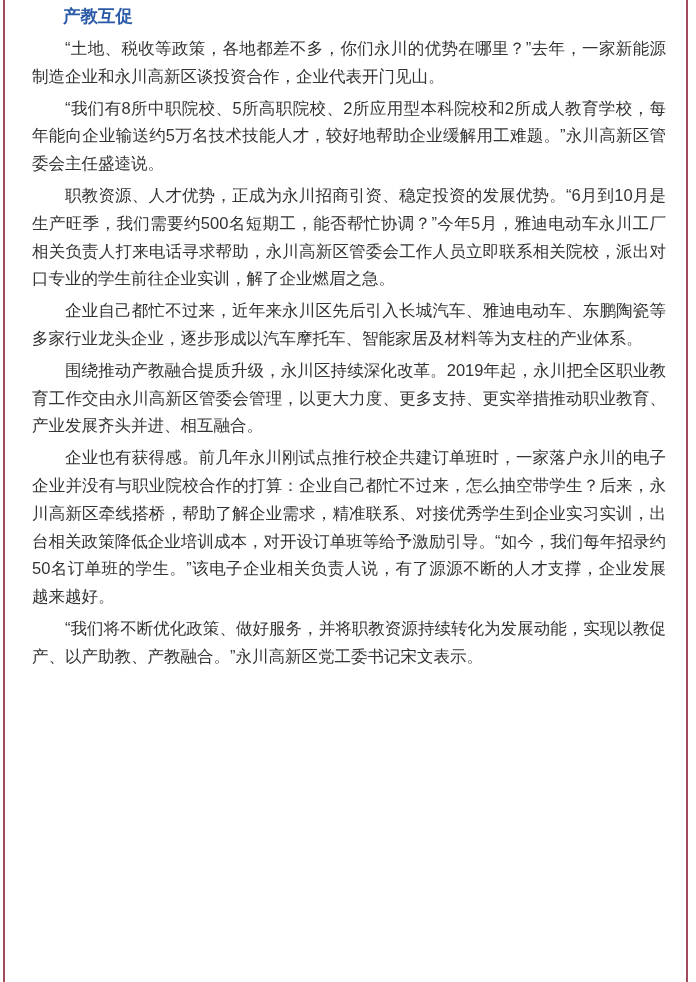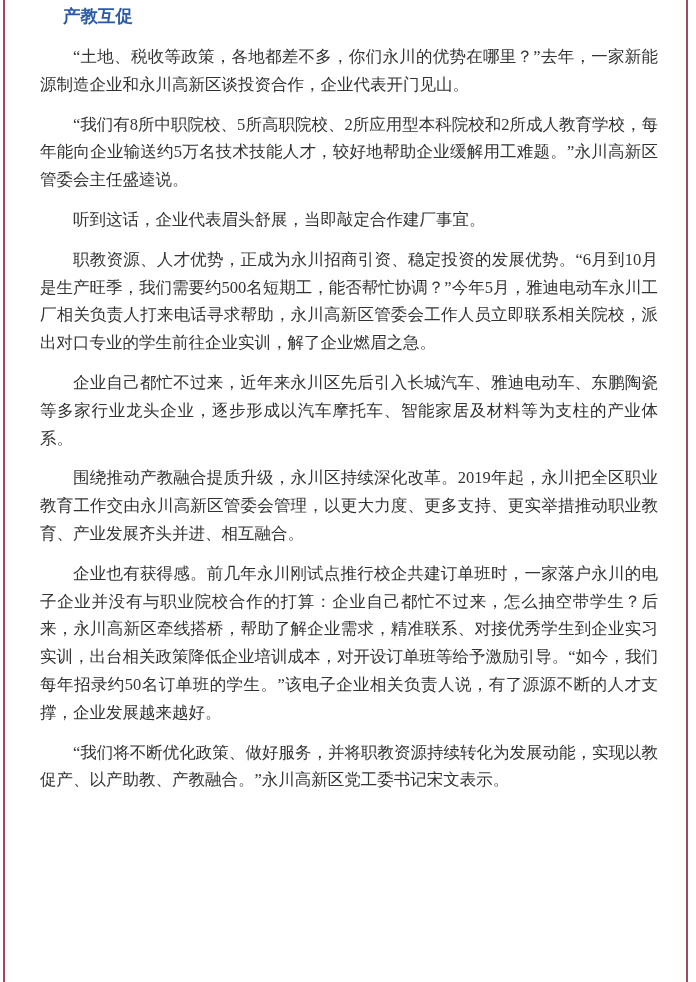--- a/index.html
+++ b/index.html
@@ -6,21 +6,21 @@
     margin: 0;
     padding: 0;
     background: #ffffff;
   }
   .page {
     position: relative;
     width: 696px;
     height: 982px;
     background: #ffffff;
     overflow: hidden;
-    font-family: Liberation Serif, serif;
+    font-family: Liberation Sans, sans-serif;
   }
   .edge-line {
     position: absolute;
     top: 0;
     bottom: 0;
     width: 2px;
     background: #a0485c;
   }
   .edge-line.left  { left: 3px; }
   .edge-line.right { left: 686px; }
@@ -38,37 +38,36 @@
   .kicker, .title {
     margin: 0;
     color: #2b5ba8;
     font-weight: bold;
     font-size: 17.5px;
     line-height: 29px;
     text-indent: 2em;
     text-align: left;
   }
   .para {
-    margin: 12px;
+    margin: 4px;
     text-indent: 2em;
   }
 </style>
 </head>
 <body>
 
 <div class="page">
   <div class="edge-line left"></div>
   <div class="edge-line right"></div>
 
   <div class="article">
     <p class="kicker">产教互促</p>
     <div>
         <p class="para">“土地、税收等政策，各地都差不多，你们永川的优势在哪里？”去年，一家新能源制造企业和永川高新区谈投资合作，企业代表开门见山。</p>
         <p class="para">“我们有8所中职院校、5所高职院校、2所应用型本科院校和2所成人教育学校，每年能向企业输送约5万名技术技能人才，较好地帮助企业缓解用工难题。”永川高新区管委会主任盛逵说。</p>
-        <p class="para">听到这话，企业代表眉头舒展，当即敲定合作建厂事宜。</p>
         <p class="para">职教资源、人才优势，正成为永川招商引资、稳定投资的发展优势。“6月到10月是生产旺季，我们需要约500名短期工，能否帮忙协调？”今年5月，雅迪电动车永川工厂相关负责人打来电话寻求帮助，永川高新区管委会工作人员立即联系相关院校，派出对口专业的学生前往企业实训，解了企业燃眉之急。</p>
         <p class="para">企业自己都忙不过来，近年来永川区先后引入长城汽车、雅迪电动车、东鹏陶瓷等多家行业龙头企业，逐步形成以汽车摩托车、智能家居及材料等为支柱的产业体系。</p>
         <p class="para">围绕推动产教融合提质升级，永川区持续深化改革。2019年起，永川把全区职业教育工作交由永川高新区管委会管理，以更大力度、更多支持、更实举措推动职业教育、产业发展齐头并进、相互融合。</p>
         <p class="para">企业也有获得感。前几年永川刚试点推行校企共建订单班时，一家落户永川的电子企业并没有与职业院校合作的打算：企业自己都忙不过来，怎么抽空带学生？后来，永川高新区牵线搭桥，帮助了解企业需求，精准联系、对接优秀学生到企业实习实训，出台相关政策降低企业培训成本，对开设订单班等给予激励引导。“如今，我们每年招录约50名订单班的学生。”该电子企业相关负责人说，有了源源不断的人才支撑，企业发展越来越好。</p>
         <p class="para">“我们将不断优化政策、做好服务，并将职教资源持续转化为发展动能，实现以教促产、以产助教、产教融合。”永川高新区党工委书记宋文表示。</p>
       </div>
   </div>
 </div>
 
 </body></html>

